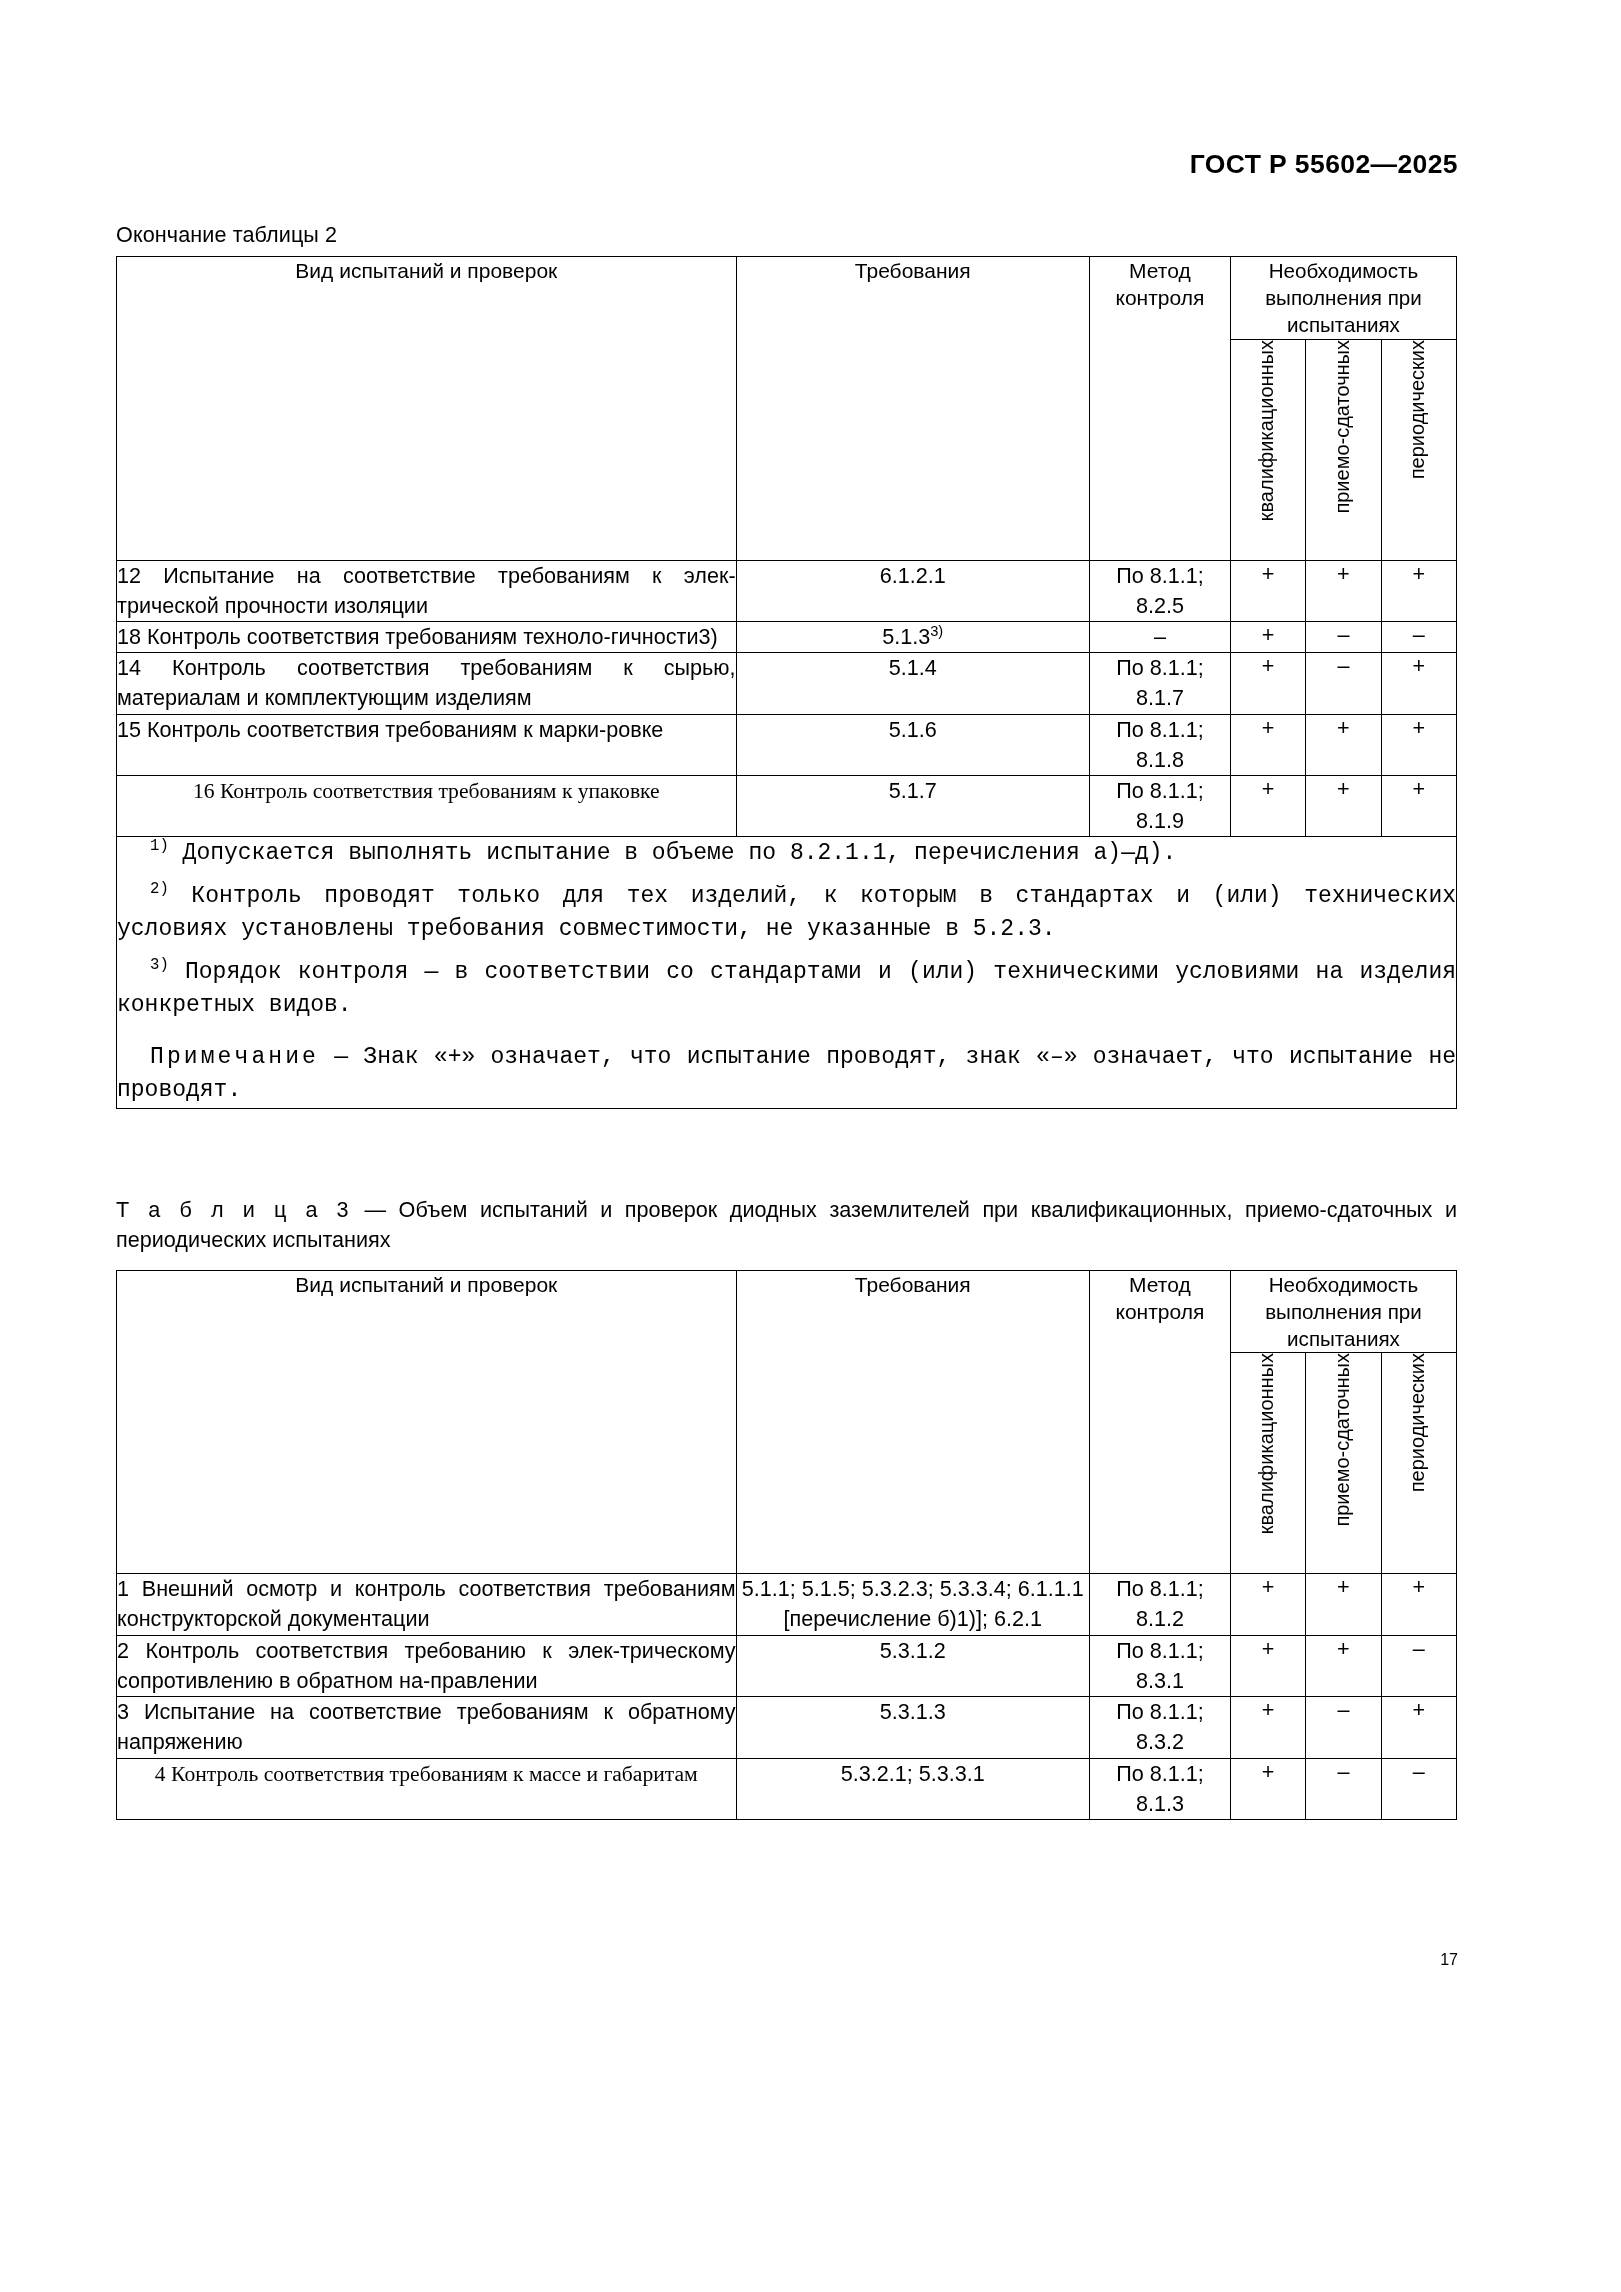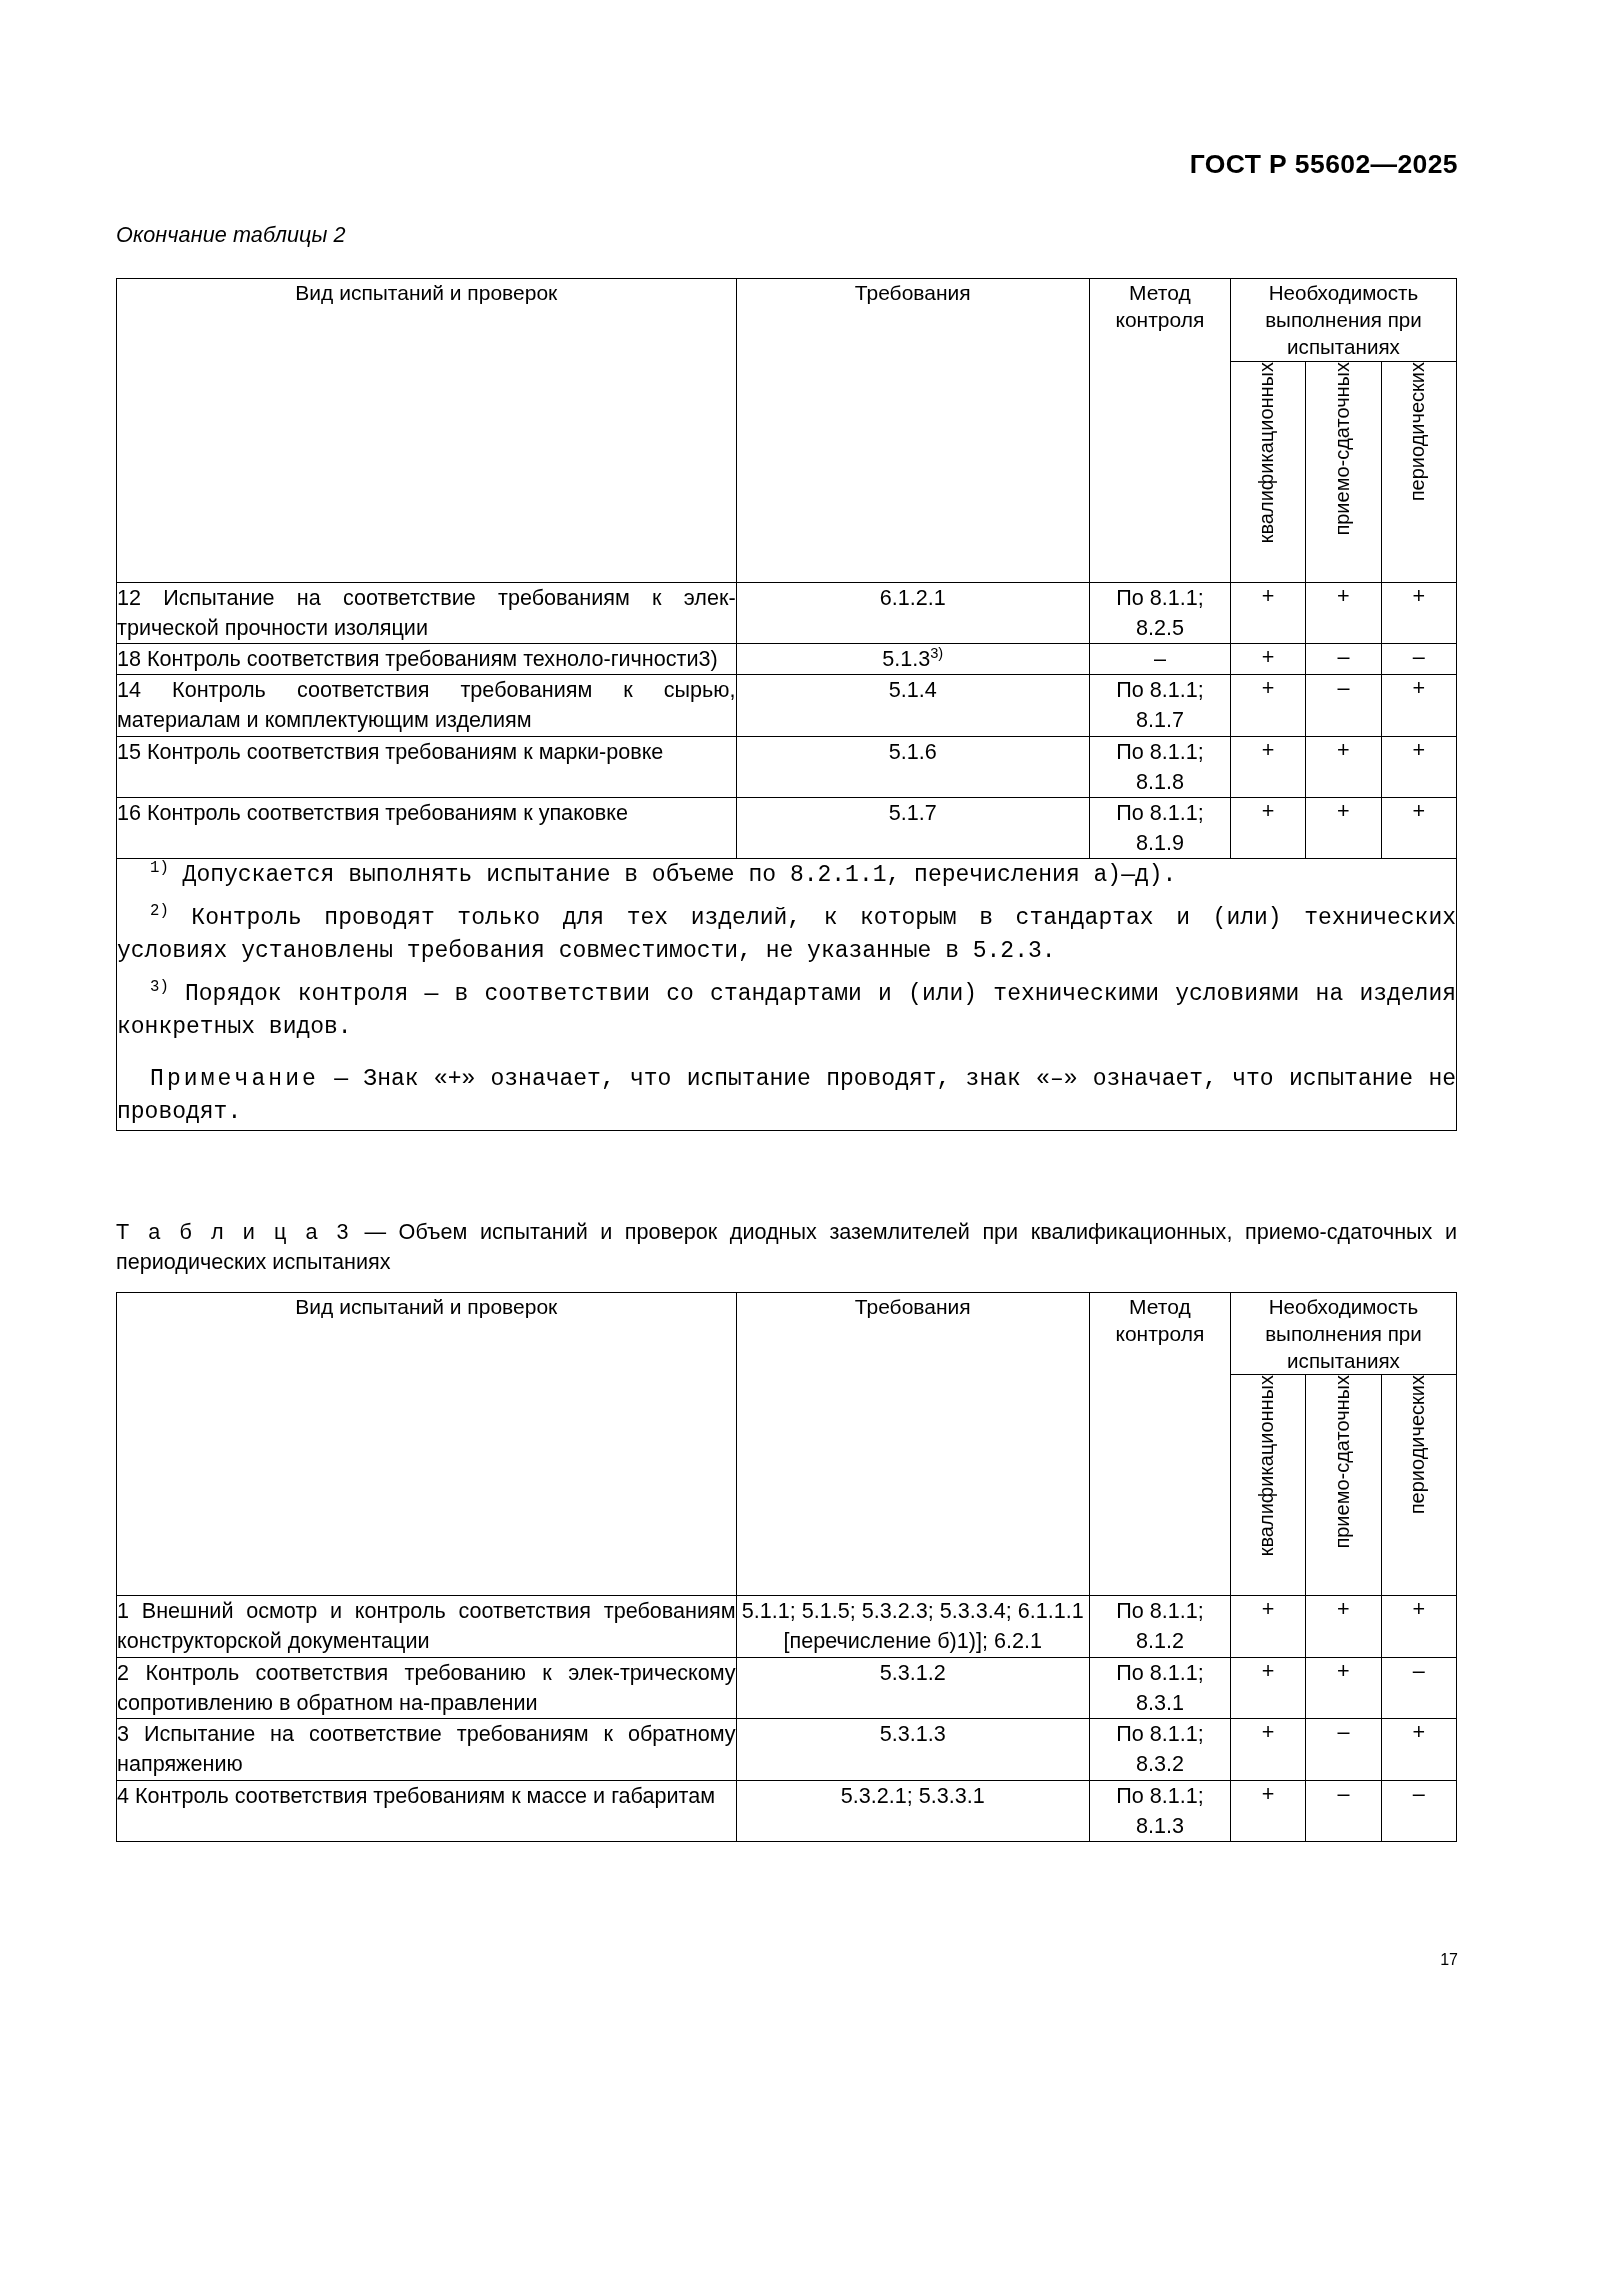--- a/index.html
+++ b/index.html
@@ -33,23 +33,22 @@
     white-space: nowrap;
   }
   
   .content {
     position: absolute;
     left: 116px;
     top: 222px;
     width: 1341px;
   }
   .table-caption-italic {
-    font-style: italic;
-    font-size: 21.6px;
-    margin-bottom: 30px;
+    font-size: 21.6px;
+    margin-bottom: 8px;
     letter-spacing: 0.1px;
   }
   .table-caption {
     font-size: 21.6px;
     line-height: 1.42;
     margin: 0 0 13.7px 0;
     text-align: justify;
   }
   .table-caption .spaced {
     letter-spacing: 3.3px;
@@ -101,21 +100,21 @@
     width: 23.5px;
     line-height: 1;
   }
   td.c-vid {
     text-align: justify;
     text-justify: inter-word;
     padding: 9.8px 11.8px 11.8px 11.8px;
     line-height: 1.4;
     font-size: 21.6px;
   }
-  td.c-vid.nojust { text-align: left; }
+  td.c-vid.nojust { text-align: center; font-family: Liberation Serif, serif; }
   td.c-mid {
     text-align: center;
     padding: 9.8px 5.9px 11.8px 5.9px;
     line-height: 1.4;
     font-size: 21.6px;
   }
   td.c-mark {
     text-align: center;
     padding: 9.8px 3.9px;
     font-size: 21.6px;

